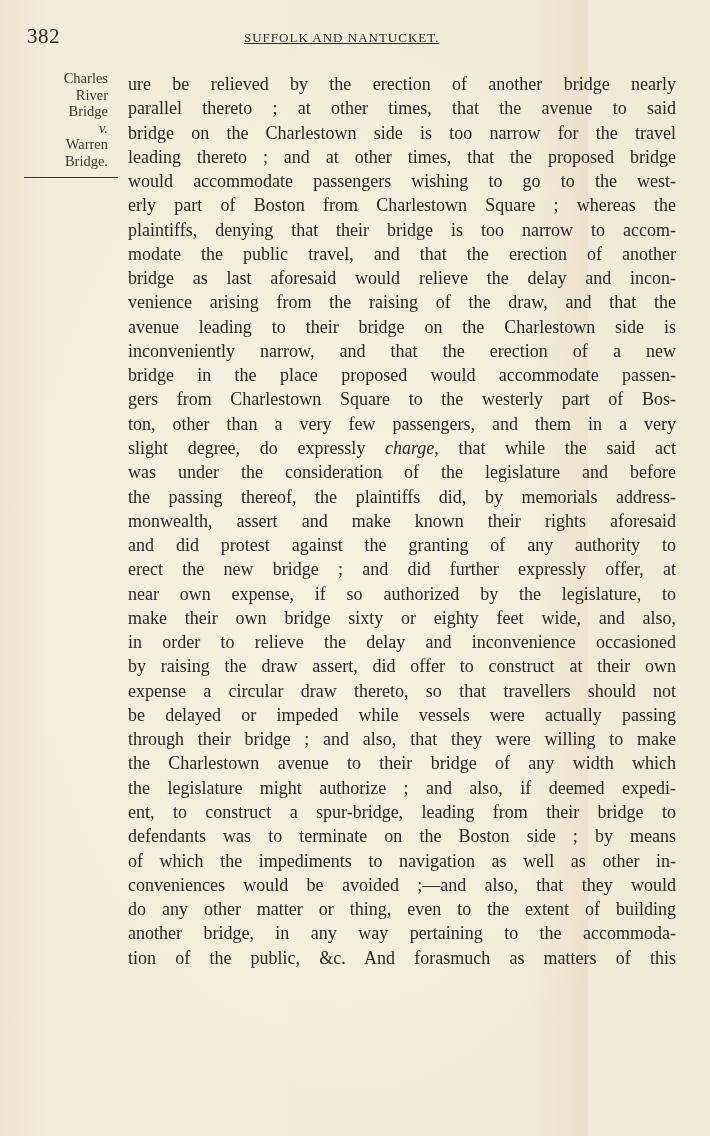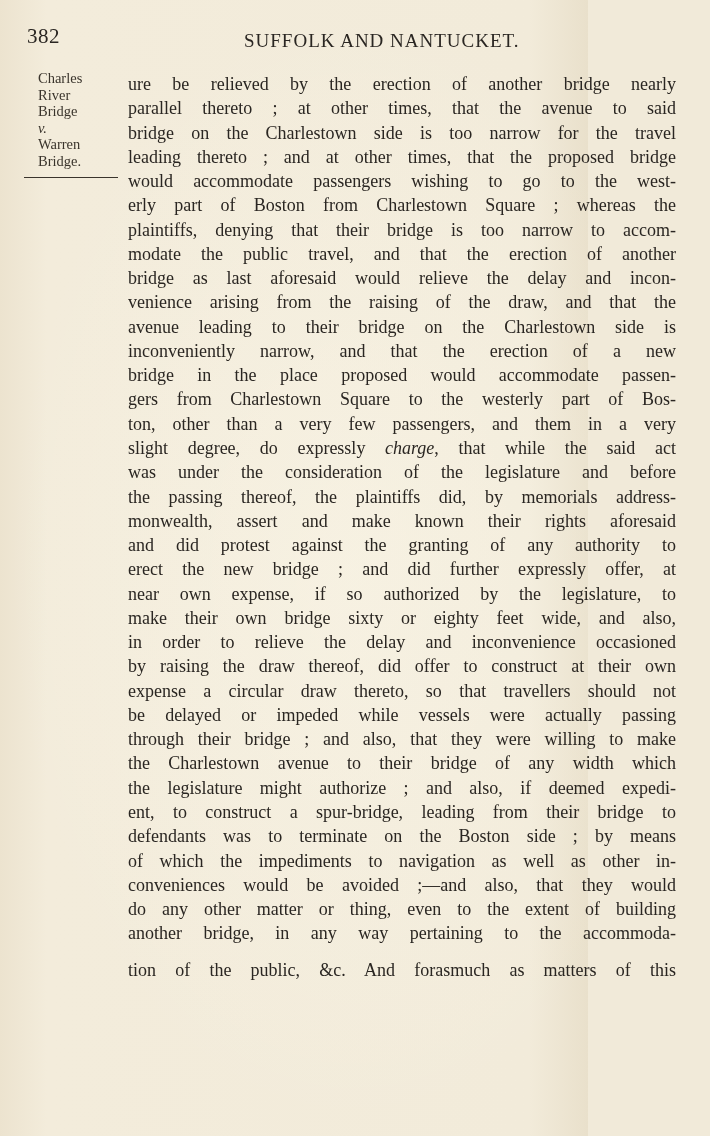--- a/index.html
+++ b/index.html
@@ -15,42 +15,42 @@
     background:
       radial-gradient(ellipse at 60% 50%, rgba(255,252,240,0.35), rgba(0,0,0,0) 70%),
       linear-gradient(to right, #ece3cf 0%, #f3ecdb 8%, #f2ebda 90%, #e9e0cb 100%);
   }
   .page-number {
     position: absolute; left: 27px; top: 24px;
     font-size: 21px; letter-spacing: 0.5px;
   }
   .running-head {
     position: absolute; left: 244px; top: 30px;
-    font-size: 19px; letter-spacing: 1px;
+    font-size: 13px; letter-spacing: 1px; text-decoration: underline;
   }
   .margin-note {
     position: absolute; left: 38px; top: 70px; width: 70px;
-    text-align: left; font-size: 14.5px; line-height: 16.5px;
+    text-align: right; font-size: 14.5px; line-height: 16.5px;
     color: #3a342c;
   }
   .margin-note .v { font-style: italic; }
   .margin-rule {
     position: absolute; left: 24px; top: 177px; width: 94px; height: 0;
     border-top: 1.5px solid #3a342c;
   }
   .body-text {
     position: absolute; left: 128px; top: 72px; width: 548px;
     font-size: 18px; line-height: 24.27px; font-family: Liberation Serif, serif;
   }
   .line {
     display: block; white-space: nowrap;
     text-align: justify; text-align-last: justify;
     height: 24.27px;
   }
-  .line.last { text-align-last: justify; margin-top: 12px; }
+  .line.last { text-align-last: justify; }
   .ital { font-style: italic; }
 </style>
 </head>
 <body>
 
 <div class="page">
   <div class="page-number">382</div>
   <div class="running-head">SUFFOLK AND NANTUCKET.</div>
 
   <div class="margin-note">
@@ -81,21 +81,21 @@
       <div class="line">ton, other than a very few passengers, and them in a very</div>
       <div class="line">slight degree, do expressly <span class="ital">charge</span>, that while the said act</div>
       <div class="line">was under the consideration of the legislature and before</div>
       <div class="line">the passing thereof, the plaintiffs did, by memorials address-</div>
       <div class="line">monwealth, assert and make known their rights aforesaid</div>
       <div class="line">and did protest against the granting of any authority to</div>
       <div class="line">erect the new bridge ; and did further expressly offer, at</div>
       <div class="line">near own expense, if so authorized by the legislature, to</div>
       <div class="line">make their own bridge sixty or eighty feet wide, and also,</div>
       <div class="line">in order to relieve the delay and inconvenience occasioned</div>
-      <div class="line">by raising the draw thereof, did offer to construct at their own</div>
+      <div class="line">by raising the draw assert, did offer to construct at their own</div>
       <div class="line">expense a circular draw thereto, so that travellers should not</div>
       <div class="line">be delayed or impeded while vessels were actually passing</div>
       <div class="line">through their bridge ; and also, that they were willing to make</div>
       <div class="line">the Charlestown avenue to their bridge of any width which</div>
       <div class="line">the legislature might authorize ; and also, if deemed expedi-</div>
       <div class="line">ent, to construct a spur-bridge, leading from their bridge to</div>
       <div class="line">defendants was to terminate on the Boston side ; by means</div>
       <div class="line">of which the impediments to navigation as well as other in-</div>
       <div class="line">conveniences would be avoided ;—and also, that they would</div>
       <div class="line">do any other matter or thing, even to the extent of building</div>

